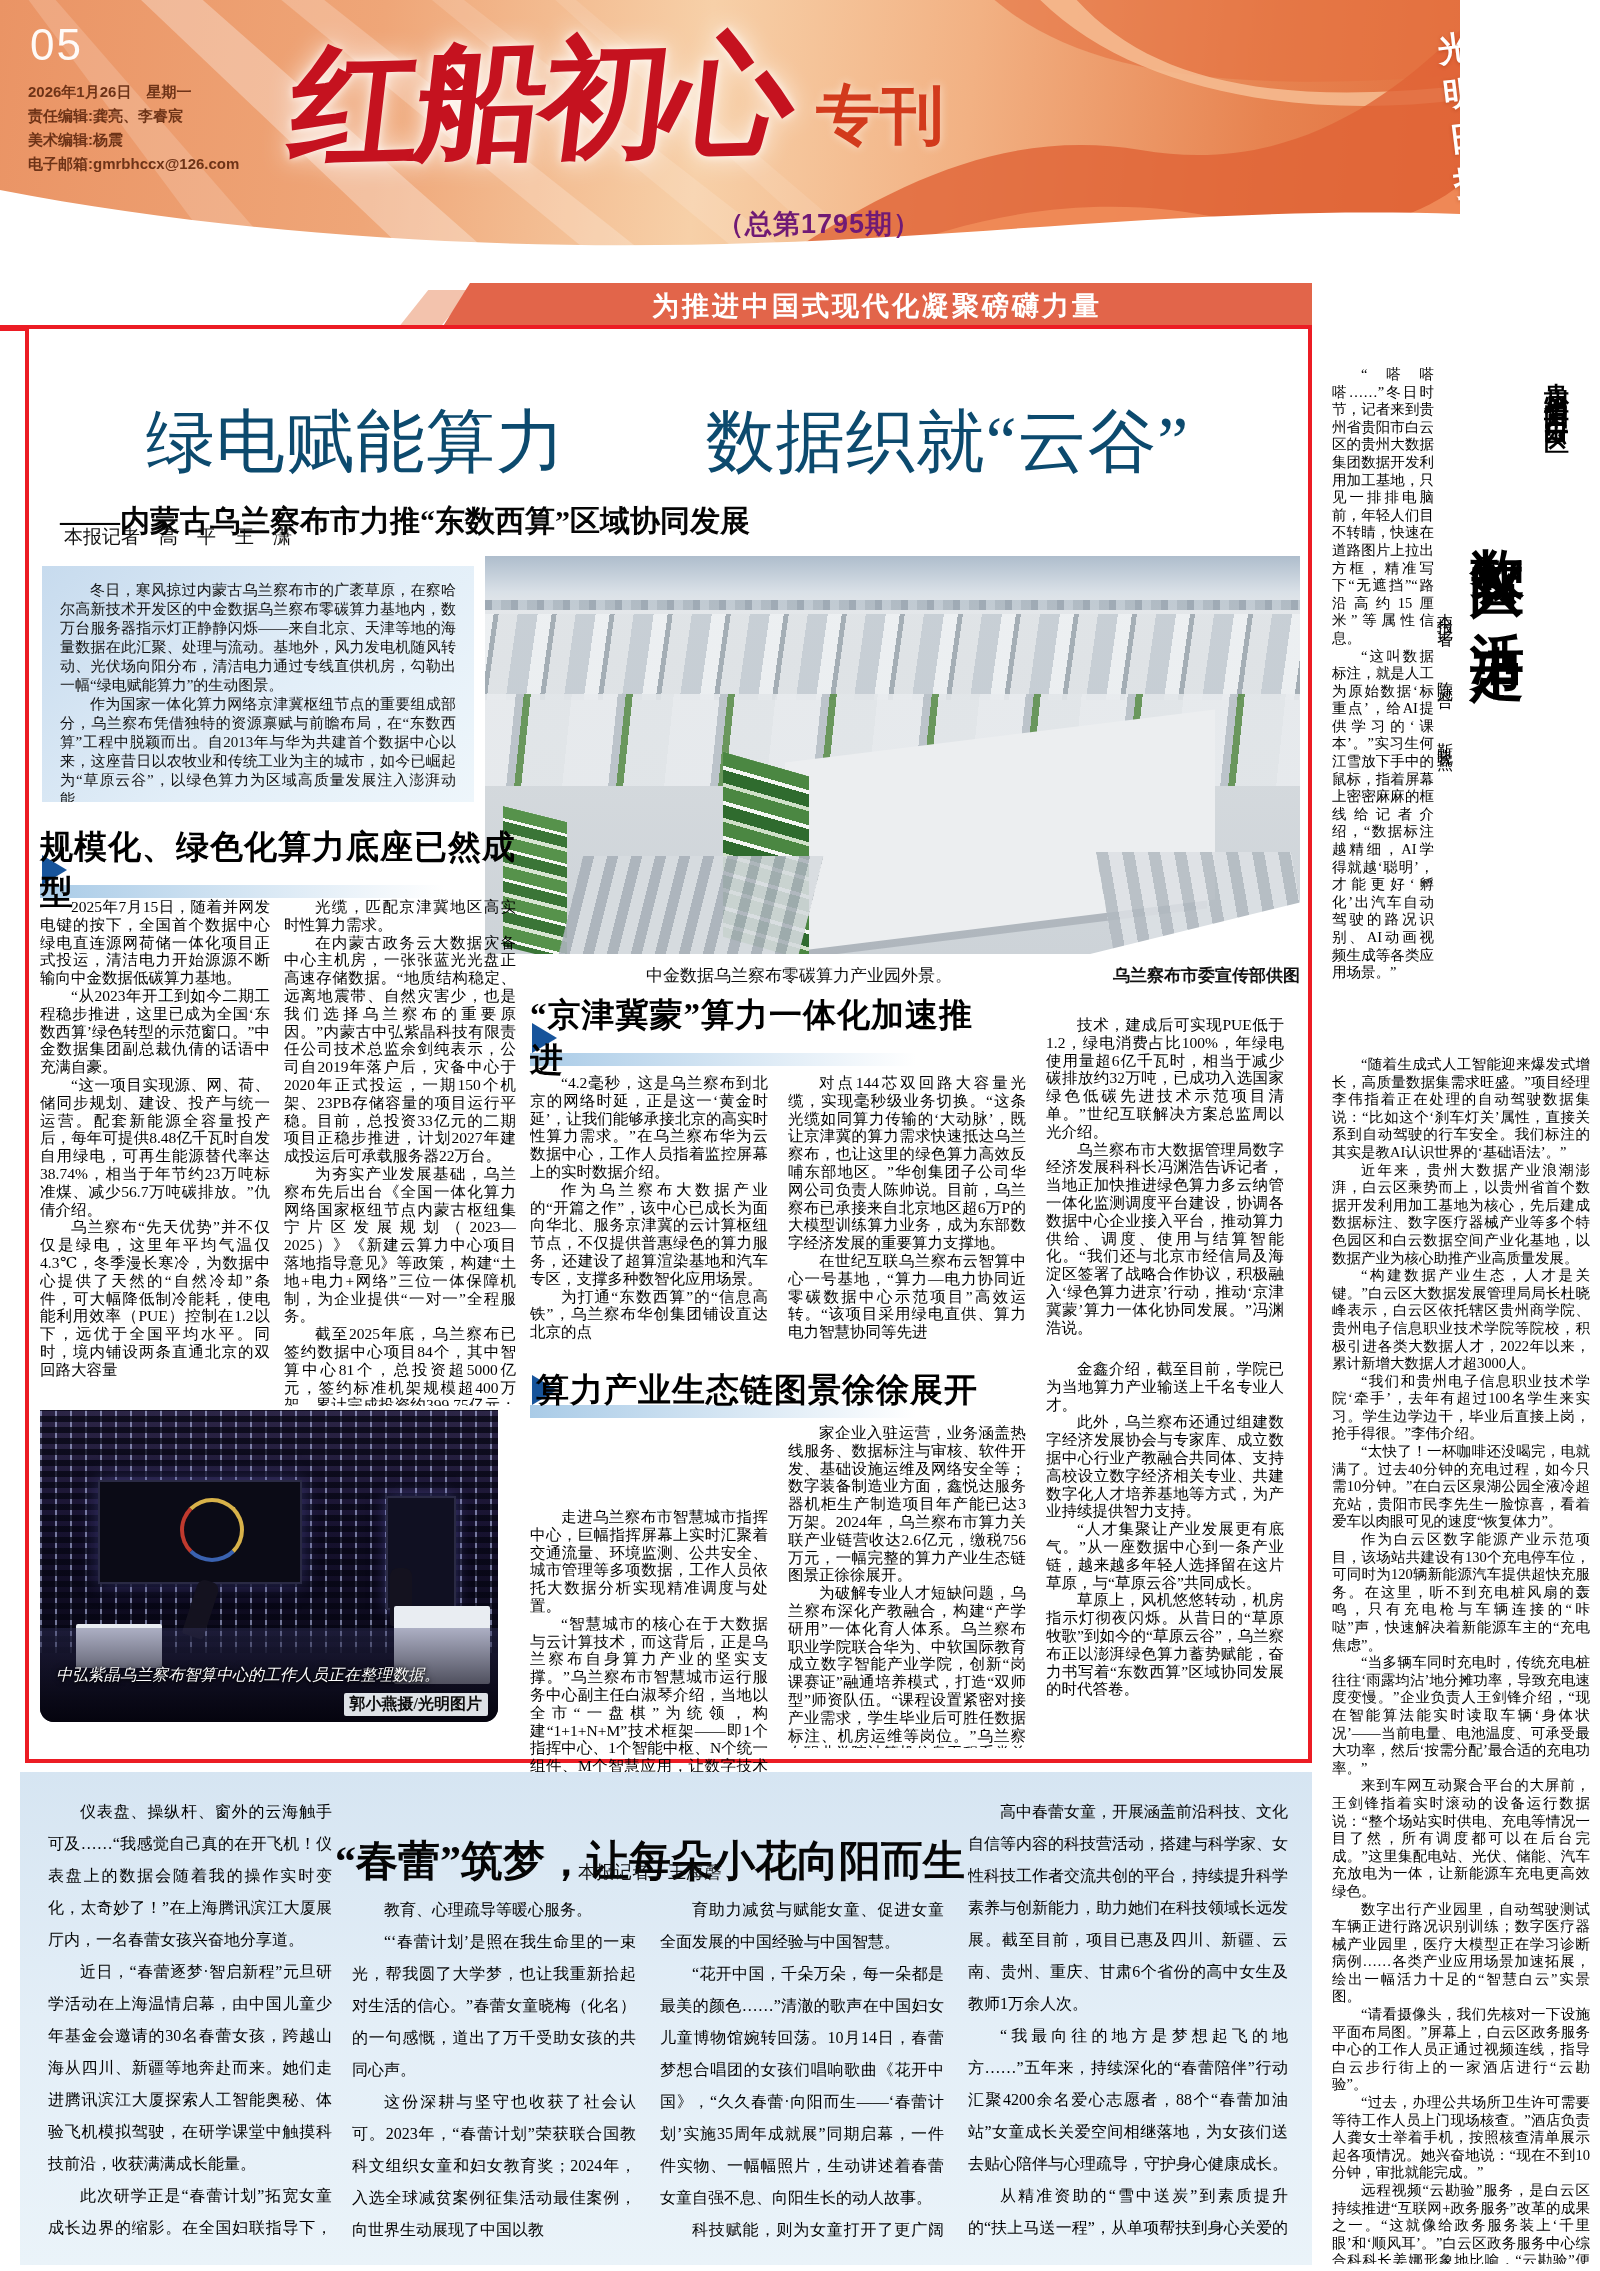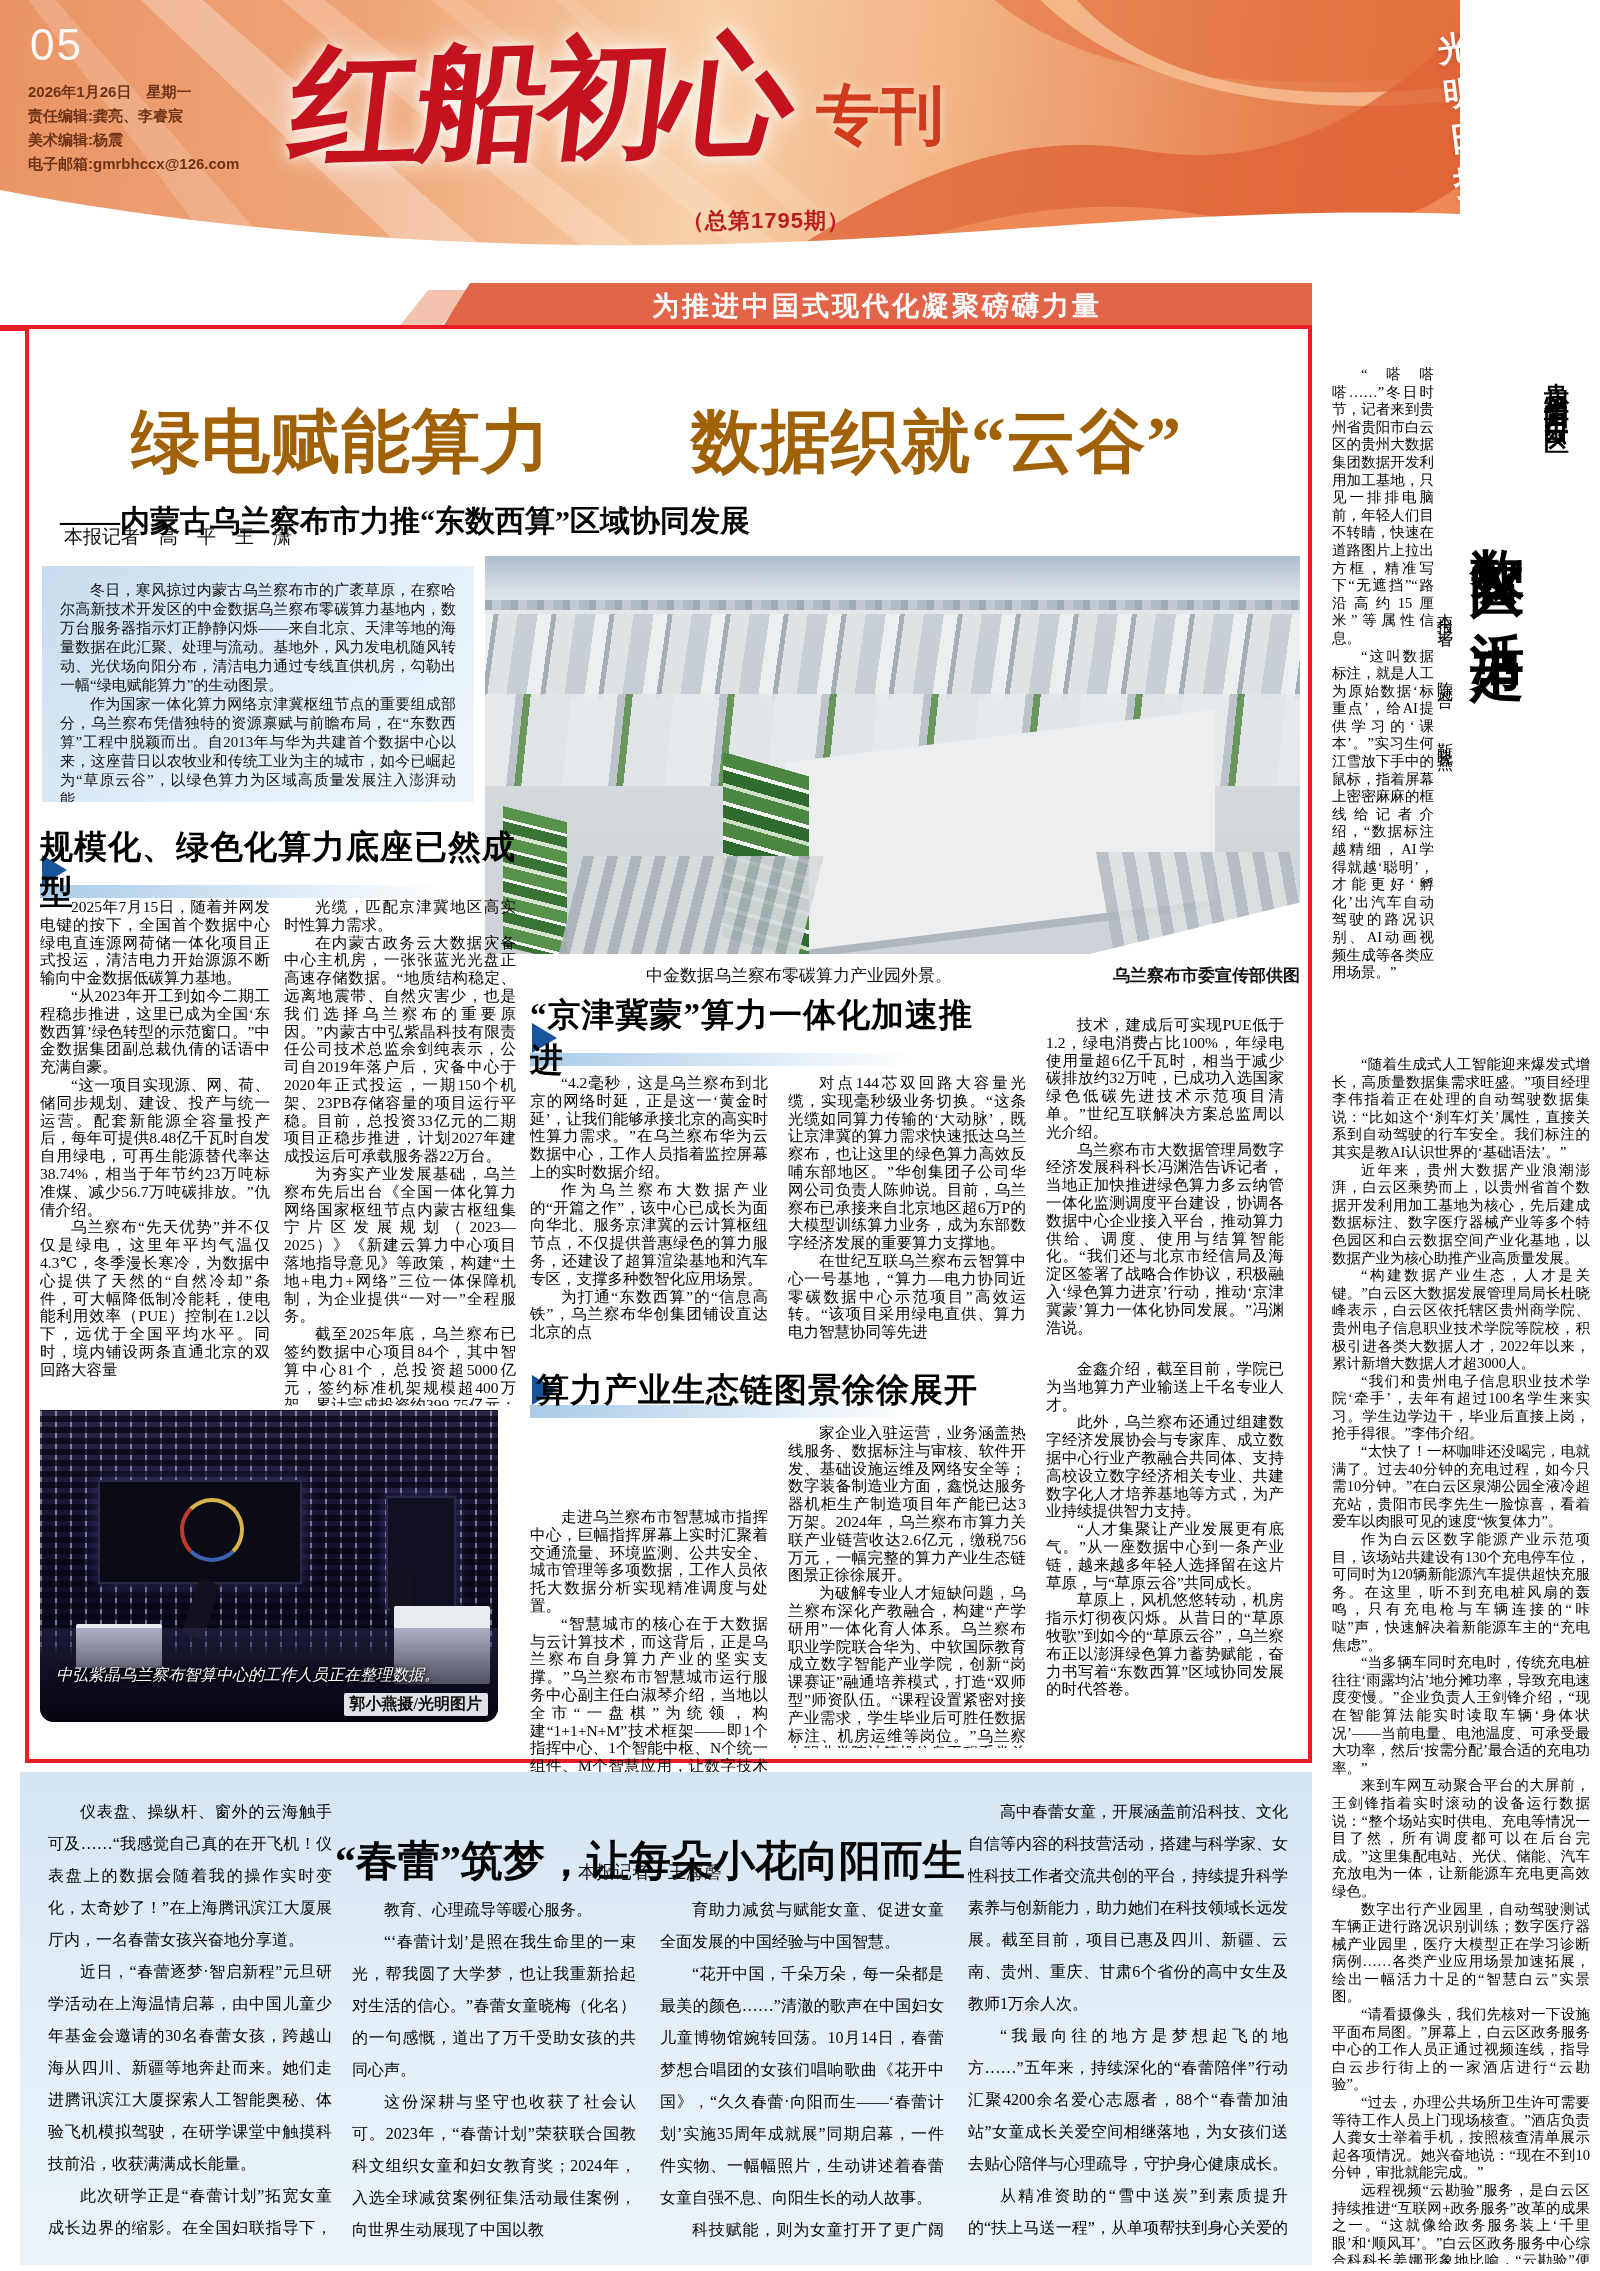--- a/index.html
+++ b/index.html
@@ -13,33 +13,33 @@
     font-family:"Liberation Sans",sans-serif;letter-spacing:2px;}
   #pubinfo{position:absolute;left:28px;top:80px;font-size:15px;line-height:24px;color:#6e3317;
     font-family:"Liberation Sans",sans-serif;font-weight:bold;}
   #masthead{position:absolute;left:292px;top:14px;font-size:130px;font-weight:900;color:#c5121f;
     transform:skewX(-8deg) rotate(-1.5deg);letter-spacing:-6px;
     text-shadow:0 0 26px rgba(255,255,255,.95),0 0 8px rgba(255,255,255,.8);}
   #masthead-suffix{position:absolute;left:816px;top:72px;font-size:64px;font-weight:900;color:#d23a1c;
     font-family:"Liberation Sans",sans-serif;text-shadow:0 0 10px rgba(255,255,255,.6);}
   #paper-logo{position:absolute;left:1446px;top:26px;font-size:33px;font-weight:bold;color:#fff;
     transform:rotate(-7deg);letter-spacing:3px;text-shadow:0 1px 4px rgba(140,40,10,.4);}
-  #issue{position:absolute;left:682px;top:206px;font-size:22px;color:#b91c1c;font-weight:bold;
+  #issue{position:absolute;left:717px;top:206px;font-size:27px;color:#701a75;font-weight:bold;
     font-family:"Liberation Sans",sans-serif;letter-spacing:1px;}
   
   #slogan-deco{position:absolute;left:398px;top:290px;width:72px;height:38px;background:#f3c3ad;
     clip-path:polygon(42% 0,100% 0,58% 100%,0 100%);}
   #slogan-wrap{position:absolute;left:442px;top:283px;width:870px;height:45px;background:#e2654a;
     clip-path:polygon(28px 0,100% 0,100% 100%,0 100%);display:flex;align-items:center;justify-content:center;}
   #slogan-wrap span{color:#fff;font-size:27px;font-weight:bold;font-family:"Liberation Sans",sans-serif;letter-spacing:3px;}
   #redline{position:absolute;left:0;top:325px;width:1312px;height:6px;background:#ec1c24;}
   
   #main-box{position:absolute;left:25px;top:325px;width:1279px;height:1430px;border:4px solid #ec1c24;background:#fff;}
-  #m-title{position:absolute;left:34px;top:350px;width:1245px;text-align:center;font-size:69px;font-weight:700;
-    letter-spacing:1px;color:#a16207;}
+  #m-title{position:absolute;left:45px;top:350px;width:1245px;text-align:center;font-size:69px;font-weight:400;
+    letter-spacing:1px;color:#0c4a6e;}
   #m-sub{position:absolute;left:60px;top:476px;font-size:30px;font-weight:bold;color:#050505;}
   #m-byline{position:absolute;left:64px;top:524px;font-size:19px;}
   #lead{position:absolute;left:42px;top:566px;width:432px;height:236px;box-sizing:border-box;
     background:linear-gradient(135deg,#c7dbee 0%,#e2eef8 55%,#eef6fb 100%);
     padding:15px 18px;font-size:15px;line-height:19px;text-align:justify;overflow:hidden;}
   #lead p{margin:0;text-indent:2em;}
   
   #photo1{position:absolute;left:485px;top:556px;width:815px;height:398px;overflow:hidden;
     background:linear-gradient(180deg,#aebdcc 0%,#d9e0e7 9%,#e4e7ea 13%,#d4d9dd 55%,#cdd3d8 100%);}
   #photo1 .skyline{position:absolute;left:0;top:44px;width:100%;height:10px;

